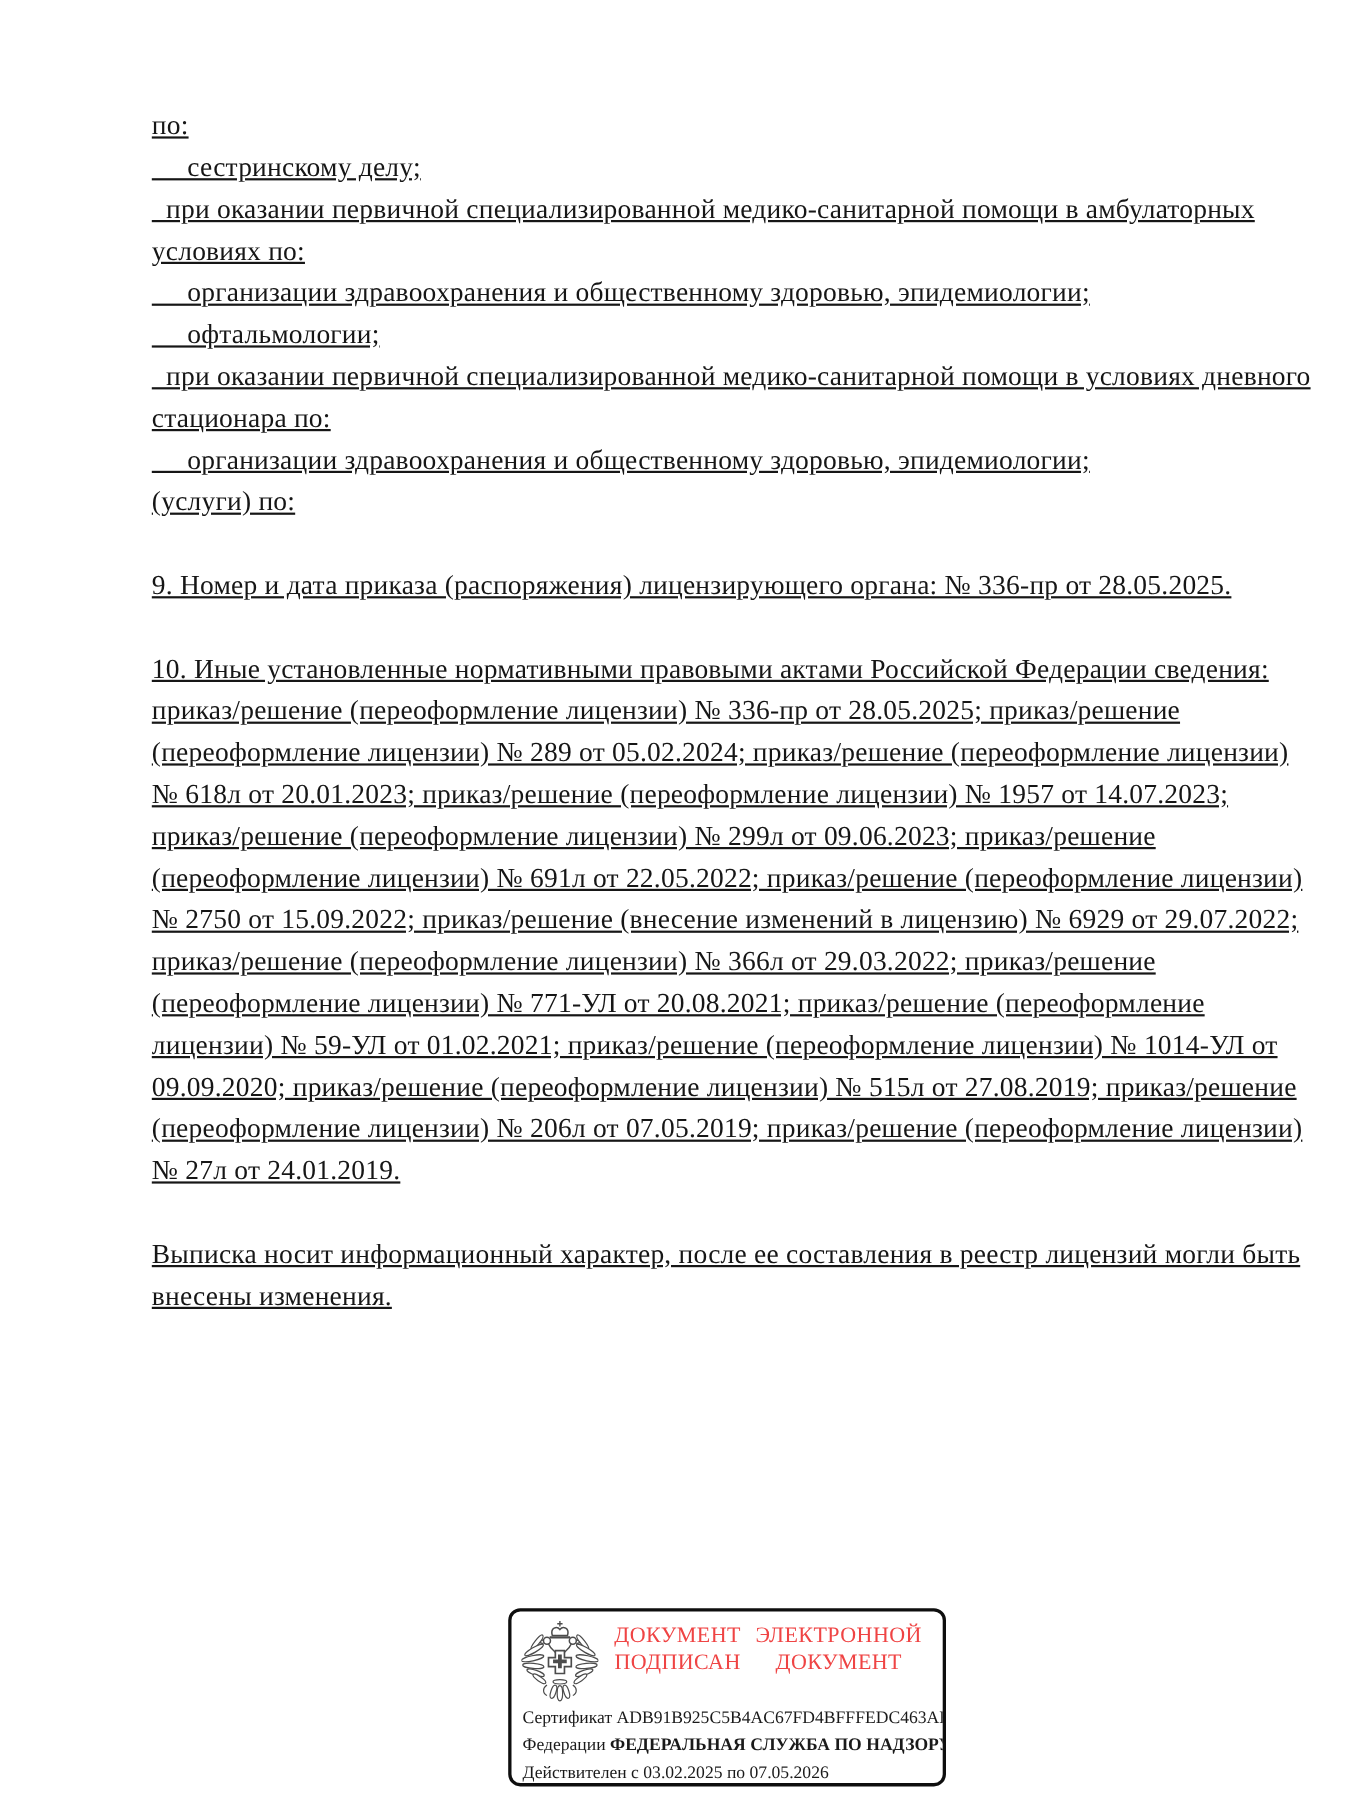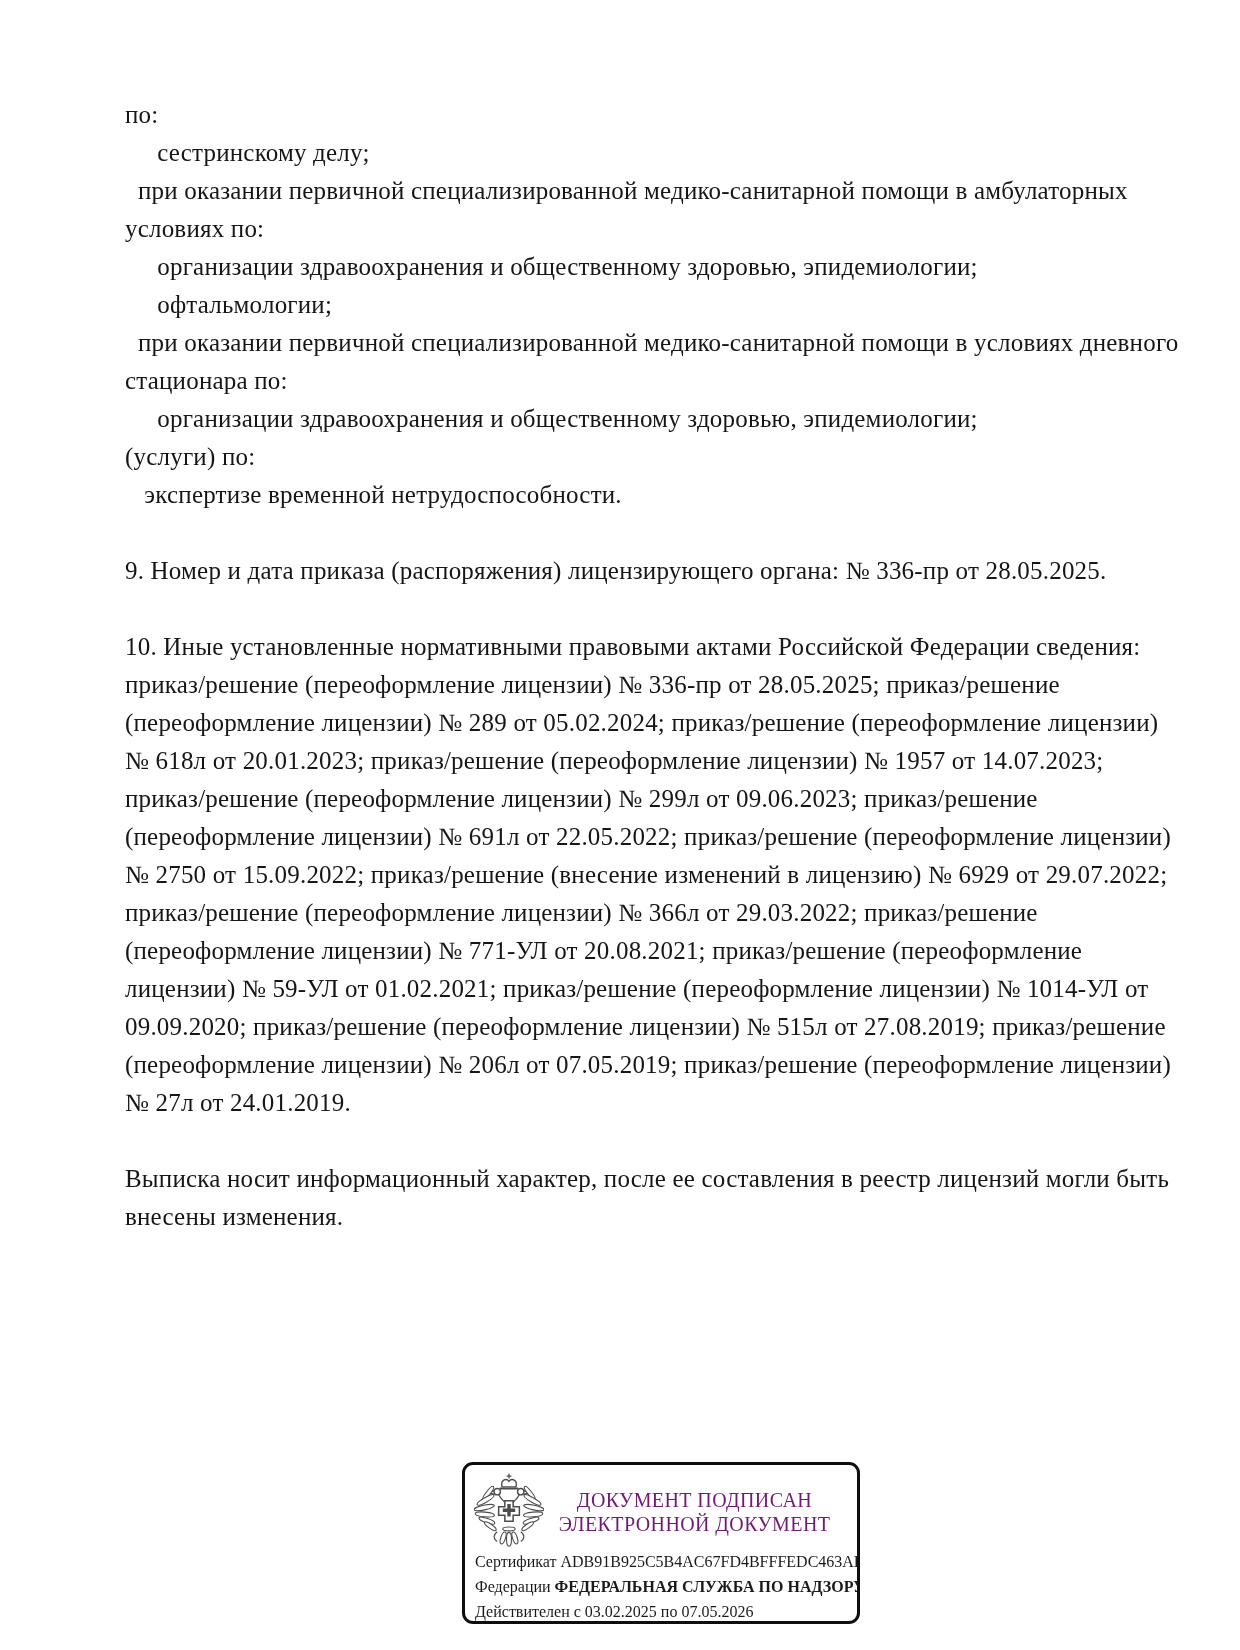--- a/index.html
+++ b/index.html
@@ -7,23 +7,24 @@
     width: 1240px;
     height: 1650px;
     position: relative;
     background: #ffffff;
     overflow: hidden;
     font-family: "Liberation Serif", "DejaVu Serif", serif;
     color: #161616;
   }
   .doc {
     position: absolute;
-    left: 125px;
+    left: 138px;
     top: 96px;
     width: 1060px;
+    text-decoration: underline;
   }
   .doc .line {
     font-size: 25px;
     line-height: 38px;
     min-height: 38px;
     white-space: pre;
     letter-spacing: 0.2px;
   }
   .stamp {
     position: absolute;
@@ -43,28 +44,28 @@
   }
   .emblem {
     flex: 0 0 auto;
     width: 70px;
     height: 76px;
     margin: 8px 0 0 9px;
   }
   .stamp-titles {
     flex: 1 1 auto;
     display: flex;
-    flex-direction: column;
+    flex-direction: row;
     justify-content: center;
     text-align: center;
     padding: 10px 16px 0 4px;
     font-size: 20px;
     line-height: 24px;
     letter-spacing: 0.4px;
-    color: #701a75;
+    color: #ef4444;
   }
   .stamp-info {
     padding-left: 10px;
     font-size: 16px;
     line-height: 25px;
     white-space: nowrap;
     color: #1a1a1a;
   }
   .owner-value { font-weight: bold; }
 </style>
@@ -75,21 +76,20 @@
     <div class="line">по:</div>
     <div class="line">     сестринскому делу;</div>
     <div class="line">  при оказании первичной специализированной медико-санитарной помощи в амбулаторных</div>
     <div class="line">условиях по:</div>
     <div class="line">     организации здравоохранения и общественному здоровью, эпидемиологии;</div>
     <div class="line">     офтальмологии;</div>
     <div class="line">  при оказании первичной специализированной медико-санитарной помощи в условиях дневного</div>
     <div class="line">стационара по:</div>
     <div class="line">     организации здравоохранения и общественному здоровью, эпидемиологии;</div>
     <div class="line">(услуги) по:</div>
-    <div class="line">   экспертизе временной нетрудоспособности.</div>
     <div class="line"></div>
     <div class="line">9. Номер и дата приказа (распоряжения) лицензирующего органа: № 336-пр от 28.05.2025.</div>
     <div class="line"></div>
     <div class="line">10. Иные установленные нормативными правовыми актами Российской Федерации сведения:</div>
     <div class="line">приказ/решение (переоформление лицензии) № 336-пр от 28.05.2025; приказ/решение</div>
     <div class="line">(переоформление лицензии) № 289 от 05.02.2024; приказ/решение (переоформление лицензии)</div>
     <div class="line">№ 618л от 20.01.2023; приказ/решение (переоформление лицензии) № 1957 от 14.07.2023;</div>
     <div class="line">приказ/решение (переоформление лицензии) № 299л от 09.06.2023; приказ/решение</div>
     <div class="line">(переоформление лицензии) № 691л от 22.05.2022; приказ/решение (переоформление лицензии)</div>
     <div class="line">№ 2750 от 15.09.2022; приказ/решение (внесение изменений в лицензию) № 6929 от 29.07.2022;</div>

